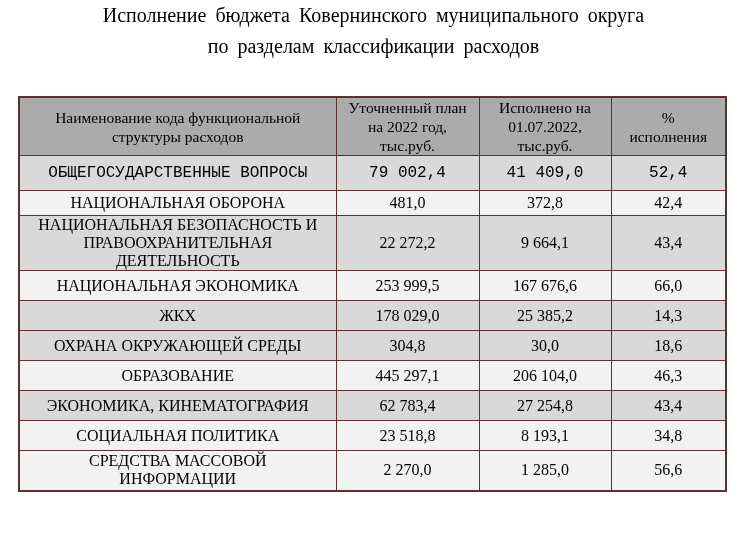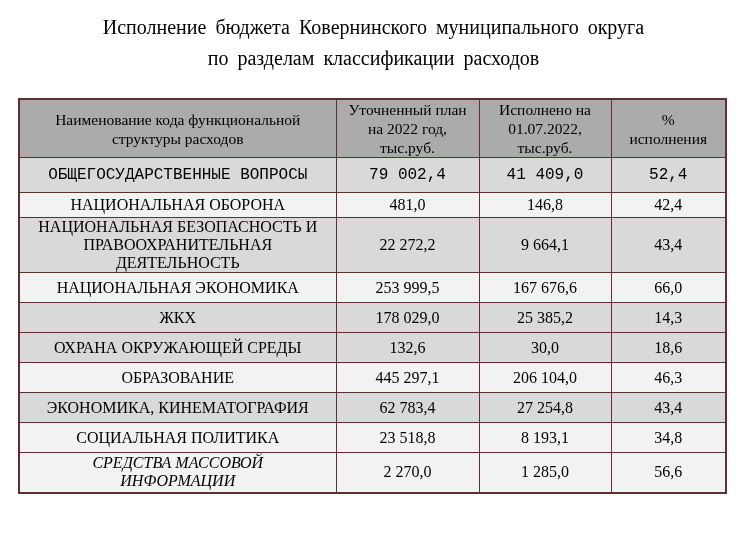--- a/index.html
+++ b/index.html
@@ -9,30 +9,30 @@
     --row_light:#f2f2f2;
     --squiggle:#2e8b2e;
   }
   html,body{margin:0;padding:0;}
   body{
     width:747px;height:541px;overflow:hidden;background:#ffffff;color:#000;
     font-family:"Liberation Serif","DejaVu Serif",serif;
   }
   .title{
     text-align:center;
-    padding-top:12px;
+    padding-top:0;
     font-size:20px;
     line-height:31px;
     word-spacing:4px;
     white-space:nowrap;
   }
   table{
     border-collapse:collapse;
     table-layout:fixed;
-    margin:24px 0 0 18px;
+    margin:34px 0 0 18px;
     width:707px;
     border:2px solid var(--border);
   }
   th,td{
     border:1.5px solid var(--border);
     text-align:center;
     vertical-align:middle;
     padding:0 4px;
     overflow:hidden;
   }
@@ -47,21 +47,21 @@
     font-size:16px;
     line-height:18px;
   }
   tr.gray td{background:var(--row_gray);}
   tr.light td{background:var(--row_light);}
   .rh-36{height:35px;font-family:Liberation Mono, monospace;}
   .rh-20{height:25px;}
   .rh-19{height:30px;}
   .rh-55{height:55px;}
   .rh-40{height:40px;}
-  .pad-x{padding:0 45px;font-style:italic;}
+  .pad-x{padding:0 45px;}
   .misspell{
     text-decoration:underline;
     text-decoration-style:wavy;
     text-decoration-color:var(--squiggle);
     text-decoration-thickness:1px;
     text-underline-offset:3px;
   }
 </style>
 </head>
 <body>
@@ -100,21 +100,21 @@
   <tbody>
     <tr class="gray rh-36">
       <td>ОБЩЕГОСУДАРСТВЕННЫЕ ВОПРОСЫ</td>
       <td>79 002,4</td>
       <td>41 409,0</td>
       <td>52,4</td>
     </tr>
     <tr class="light rh-20">
       <td>НАЦИОНАЛЬНАЯ ОБОРОНА</td>
       <td>481,0</td>
-      <td>146,8</td>
+      <td>372,8</td>
       <td>42,4</td>
     </tr>
     <tr class="gray rh-55">
       <td>НАЦИОНАЛЬНАЯ БЕЗОПАСНОСТЬ И ПРАВООХРАНИТЕЛЬНАЯ ДЕЯТЕЛЬНОСТЬ</td>
       <td>22 272,2</td>
       <td>9 664,1</td>
       <td>43,4</td>
     </tr>
     <tr class="light rh-19">
       <td>НАЦИОНАЛЬНАЯ ЭКОНОМИКА</td>
@@ -123,21 +123,21 @@
       <td>66,0</td>
     </tr>
     <tr class="gray rh-19">
       <td>ЖКХ</td>
       <td>178 029,0</td>
       <td>25 385,2</td>
       <td>14,3</td>
     </tr>
     <tr class="gray rh-19">
       <td>ОХРАНА ОКРУЖАЮЩЕЙ СРЕДЫ</td>
-      <td>132,6</td>
+      <td>304,8</td>
       <td>30,0</td>
       <td>18,6</td>
     </tr>
     <tr class="light rh-19">
       <td>ОБРАЗОВАНИЕ</td>
       <td>445 297,1</td>
       <td>206 104,0</td>
       <td>46,3</td>
     </tr>
     <tr class="gray rh-19">

